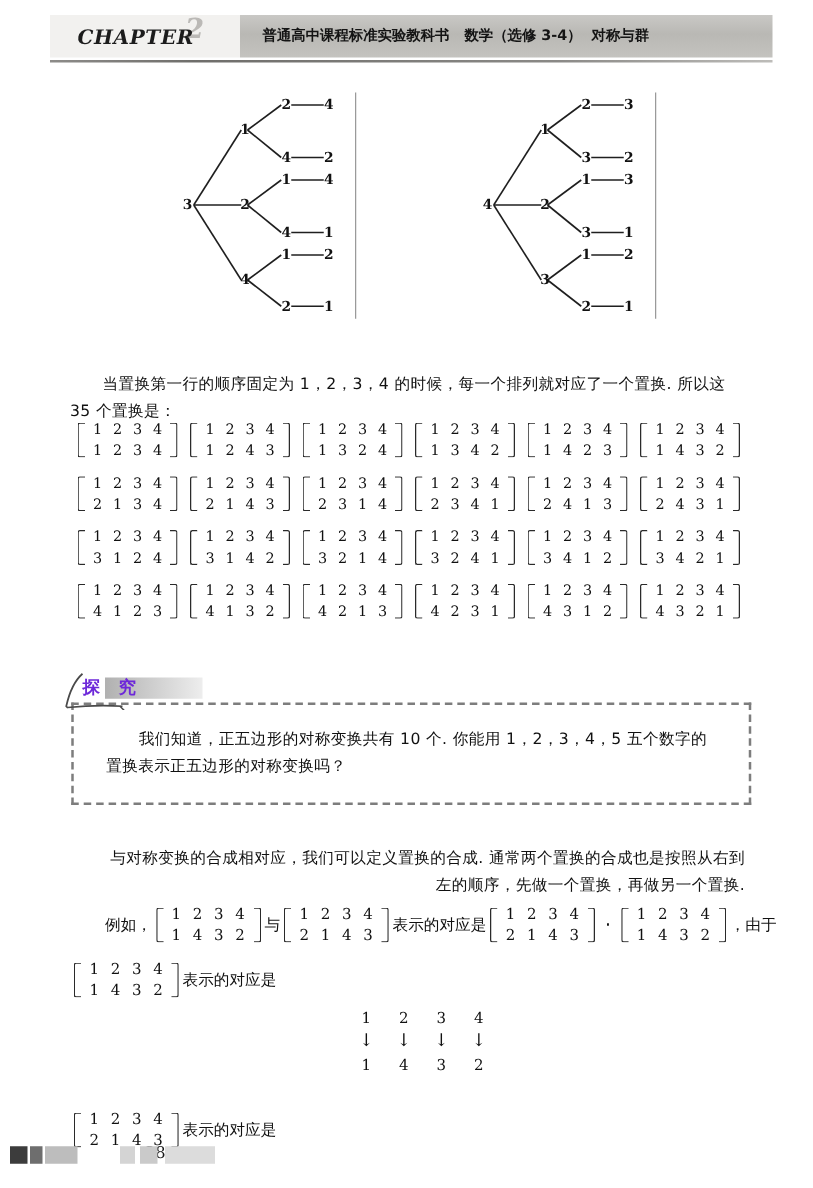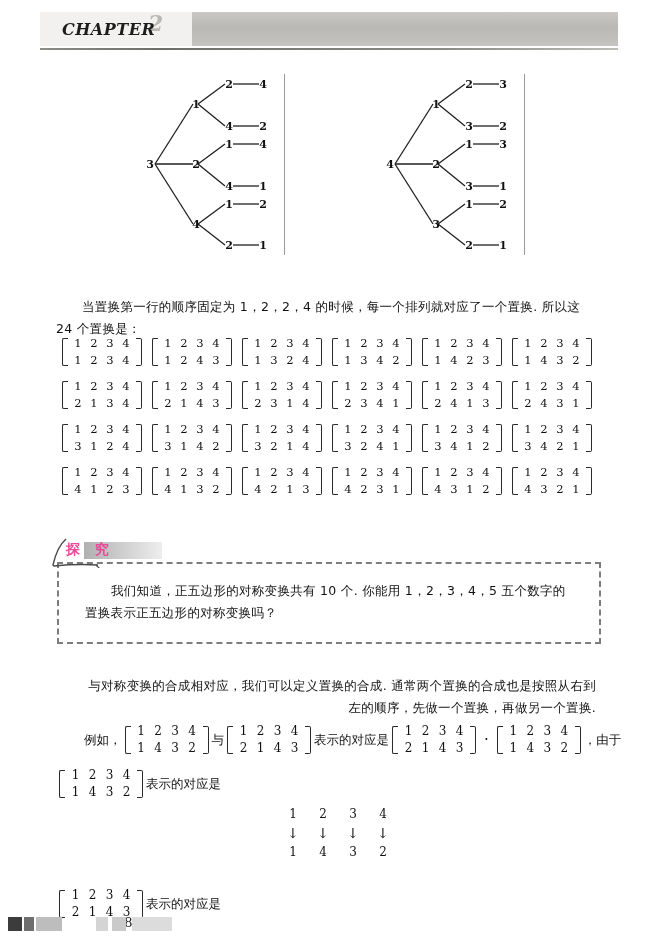--- a/index.html
+++ b/index.html
@@ -134,21 +134,21 @@
     width: 120px; height: 30px;
   }
   .tab-hl {
     position: absolute; left: 32px; top: 4px;
     width: 78px; height: 17px;
     background: linear-gradient(90deg, rgba(150,150,150,0.75), rgba(205,205,205,0.35));
   }
   .tab-label {
     position: absolute; left: 14px; top: 3px;
     font-family: "DejaVu Sans", "Liberation Sans", sans-serif;
-    font-size: 14px; font-weight: bold; color: #ec4899;
+    font-size: 14px; font-weight: bold; color: #6d28d9;
     letter-spacing: 5px;
   }
   #inquiry-text {
     position: absolute; left: 26px; top: 16px; width: 490px;
     font-family: "DejaVu Sans", "Liberation Sans", sans-serif;
     font-size: 12.5px; line-height: 22px; color: #111;
     text-indent: 26px; letter-spacing: 0.3px;
   }
 
   
@@ -197,20 +197,21 @@
   .f-b6 { left: 132px; width: 40px; background: #dcdcdc; }
 </style>
 </head>
 <body>
 
 <div id="page-header">
   <div class="hdr-white"></div>
   <div class="hdr-gray"></div>
   <div class="hdr-ghost">2</div>
   <div class="hdr-chapter">CHAPTER</div>
+  <div class="hdr-title">普通高中课程标准实验教科书   数学（选修 3-4）  对称与群</div>
   <div class="hdr-rule"></div>
 </div>
 
 <div id="tree-figure">
 
   <div class="tree-box tree-left">
     <svg width="150" height="185">
       <g stroke="#1f1f1f" stroke-width="1.3" fill="none">
         <line x1="20" y1="92" x2="58" y2="32"></line>
         <line x1="20" y1="92" x2="58" y2="92"></line>
@@ -281,21 +282,21 @@
     <span class="tnode" style="left:94px;top:114px">3</span>
     <span class="tnode" style="left:128px;top:114px">1</span>
     <span class="tnode" style="left:94px;top:132px">1</span>
     <span class="tnode" style="left:128px;top:132px">2</span>
     <span class="tnode" style="left:94px;top:173px">2</span>
     <span class="tnode" style="left:128px;top:173px">1</span>
     <div class="edge-border"></div>
   </div>
 </div>
 
-<p class="para" id="para-intro">当置换第一行的顺序固定为 1，2，2，4 的时候，每一个排列就对应了一个置换. 所以这 24 个置换是：</p>
+<p class="para" id="para-intro">当置换第一行的顺序固定为 1，2，3，4 的时候，每一个排列就对应了一个置换. 所以这 35 个置换是：</p>
 
 <div id="matrix-grid">
     <div><span class="matrix">
         <span class="mbrak l"></span>
         <span class="mrows">
           <span class="mrow">
             <span class="mcell">1</span>
             <span class="mcell">2</span>
             <span class="mcell">3</span>
             <span class="mcell">4</span>

